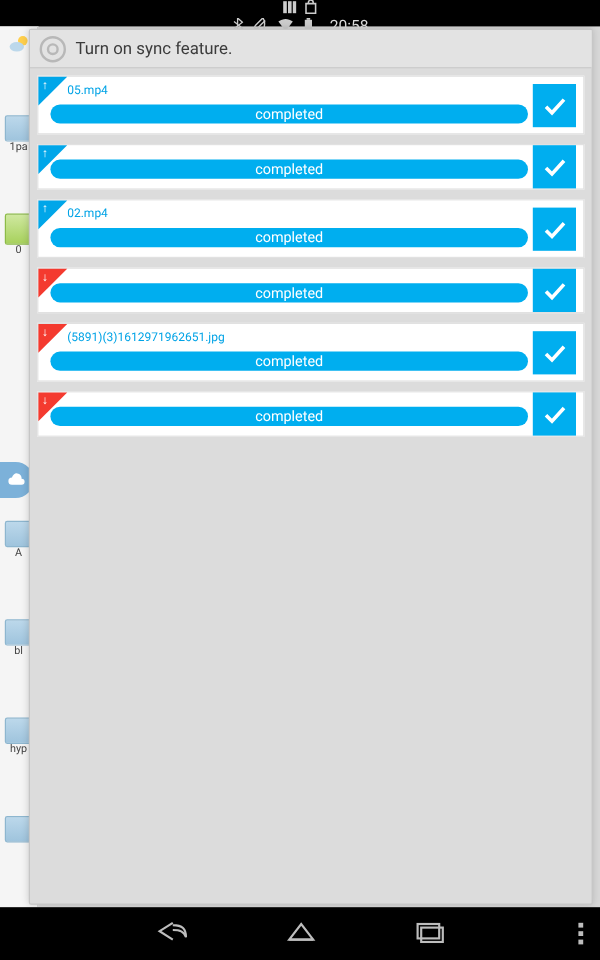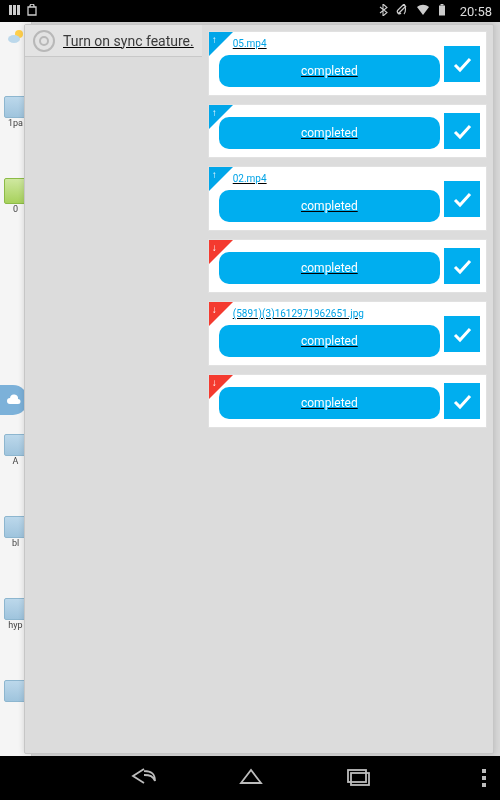--- a/index.html
+++ b/index.html
@@ -2,21 +2,21 @@
 <html><head>
 <meta charset="utf-8">
 <style>
   * { box-sizing: border-box; margin: 0; padding: 0; }
   html, body { width: 500px; height: 800px; overflow: hidden; font-family: Roboto, Arial, sans-serif; }
   body { background: #d8d8d8; }
 
   
   .statusbar {
     height: 22px; background: #000; color: #dcdcdc; display: flex;
-    align-items: center; padding: 0 8px; font-size: 12px;
+    align-items: center; padding: 0 8px; font-size: 12px; flex-direction: column;
   }
   .statusbar .left-icons { display: flex; gap: 6px; }
   .statusbar .spacer { flex: 1; }
   .statusbar .right-icons { display: flex; gap: 8px; align-items: center; }
   .statusbar .clock { font-size: 13px; margin-left: 6px; }
 
   
   .bg-sidebar {
     position: absolute; left: 0; top: 22px; width: 32px; bottom: 44px;
     background: #f5f5f5;
@@ -35,23 +35,22 @@
     background: #7cb1d9; border-radius: 0 18px 18px 0;
     display:flex; align-items:center; justify-content:center;
   }
 
   
   .panel {
     position: absolute; left: 24px; right: 6px; top: 24px; bottom: 46px;
     background: #dcdcdc;
     border: 1px solid #c6c6c6;
     border-radius: 2px;
-    display: flex; flex-direction: row;
+    display: flex; flex-direction: column;
     box-shadow: 0 0 6px rgba(0,0,0,0.15);
-    text-decoration: underline;
   }
   .panel-header {
     height: 32px; display: flex; align-items: center; gap: 8px;
     padding: 0 8px; background: #e3e3e3; border-bottom: 1px solid #c8c8c8;
   }
   .panel-header .ring {
     width: 22px; height: 22px; border-radius: 50%; border: 2px solid #b8b8b8;
     display:flex; align-items:center; justify-content:center;
   }
   .panel-header .ring .inner { width:10px; height:10px; border-radius:50%; border:2px solid #b8b8b8; }
@@ -69,21 +68,21 @@
     position: absolute; left: 0; top: 0; width: 0; height: 0;
     border-top: 24px solid #00a6e9;
     border-right: 24px solid transparent;
   }
   .corner.down { border-top-color: #f43a2f; }
   .corner .arrow {
     position: absolute; left: 3px; top: -22px; color: #fff; font-size: 10px; font-weight: bold;
   }
   .filename { color: #00a3e6; font-size: 10px; padding-left: 14px; }
   .progress {
-    margin-top: 6px; height: 32px; border-radius: 10px;
+    margin-top: 6px; height: 16px; border-radius: 10px;
     background: #00aeef; color: #fff; font-size: 12px;
     display: flex; align-items: center; justify-content: center;
   }
   .check {
     position: absolute; right: 6px; top: 50%; transform: translateY(-50%);
     width: 36px; height: 36px; background: #00aeef;
     display: flex; align-items: center; justify-content: center;
   }
   .check svg { stroke: #fff; stroke-width: 3; fill: none; }
 

